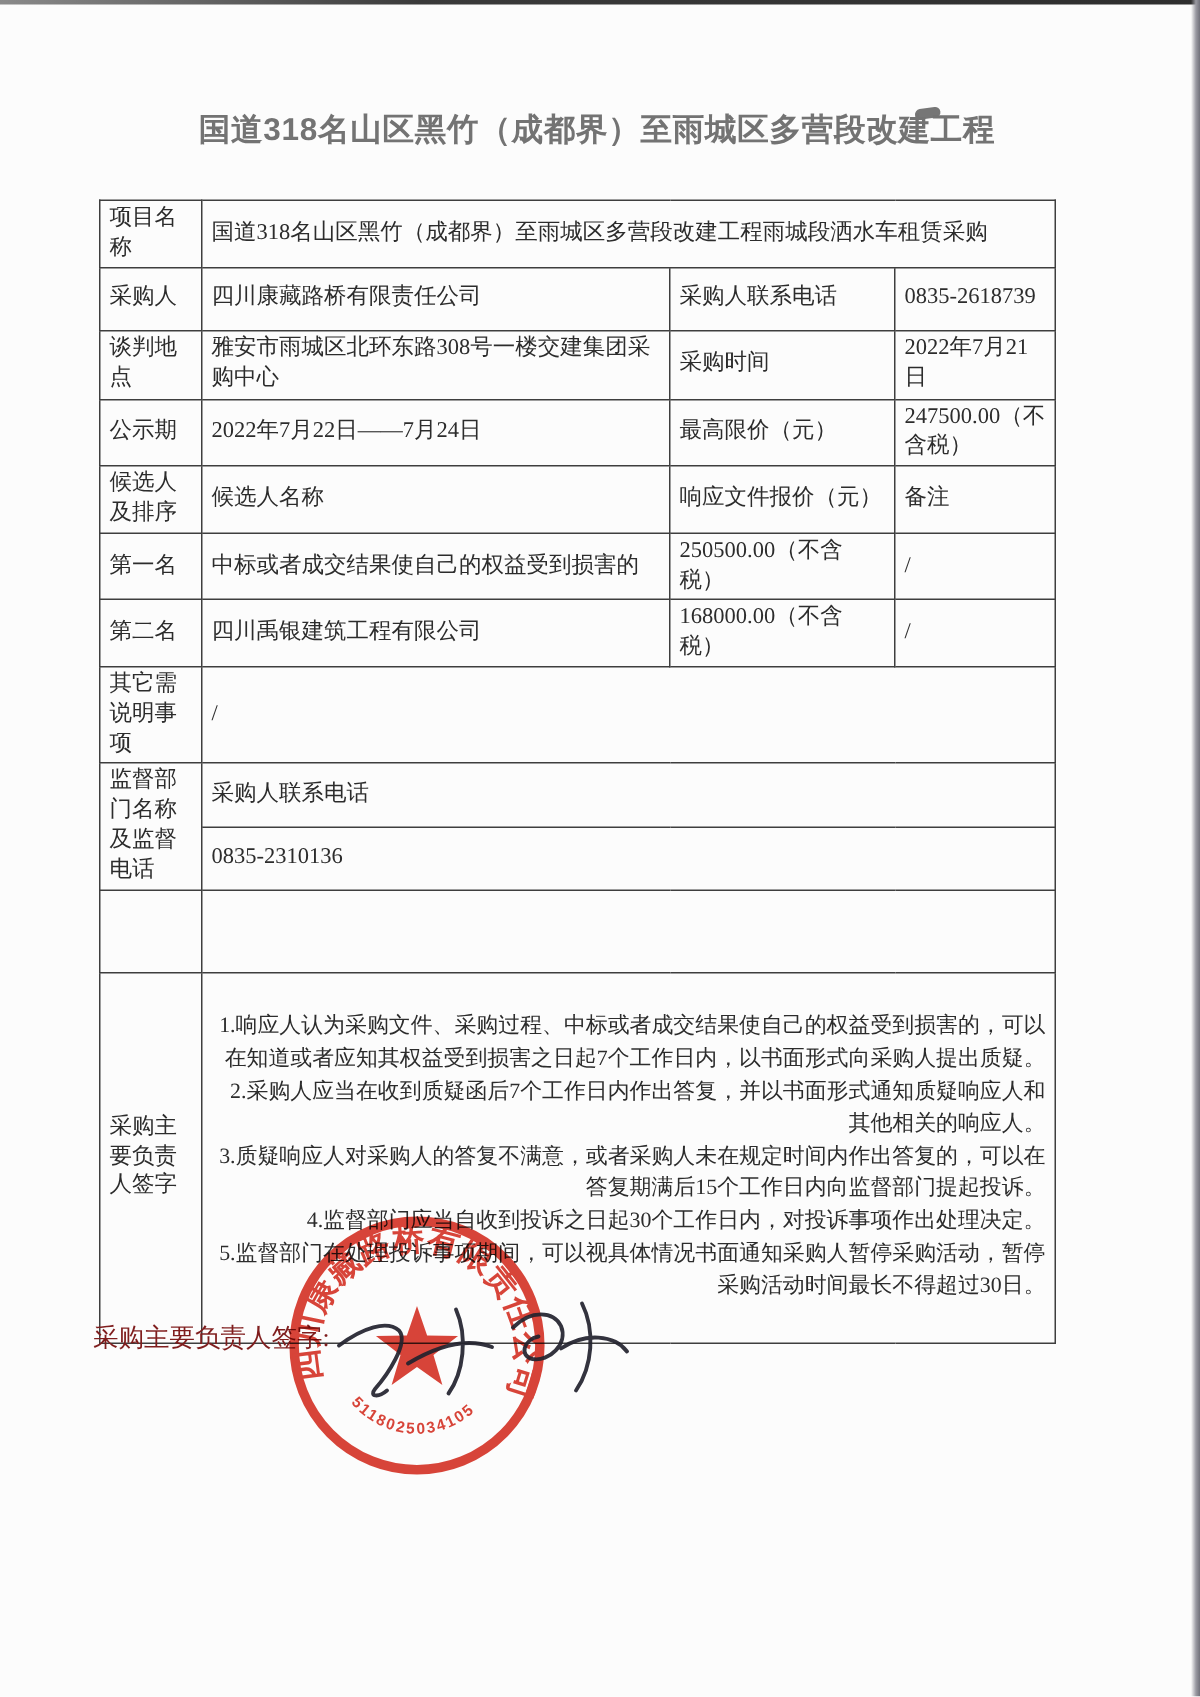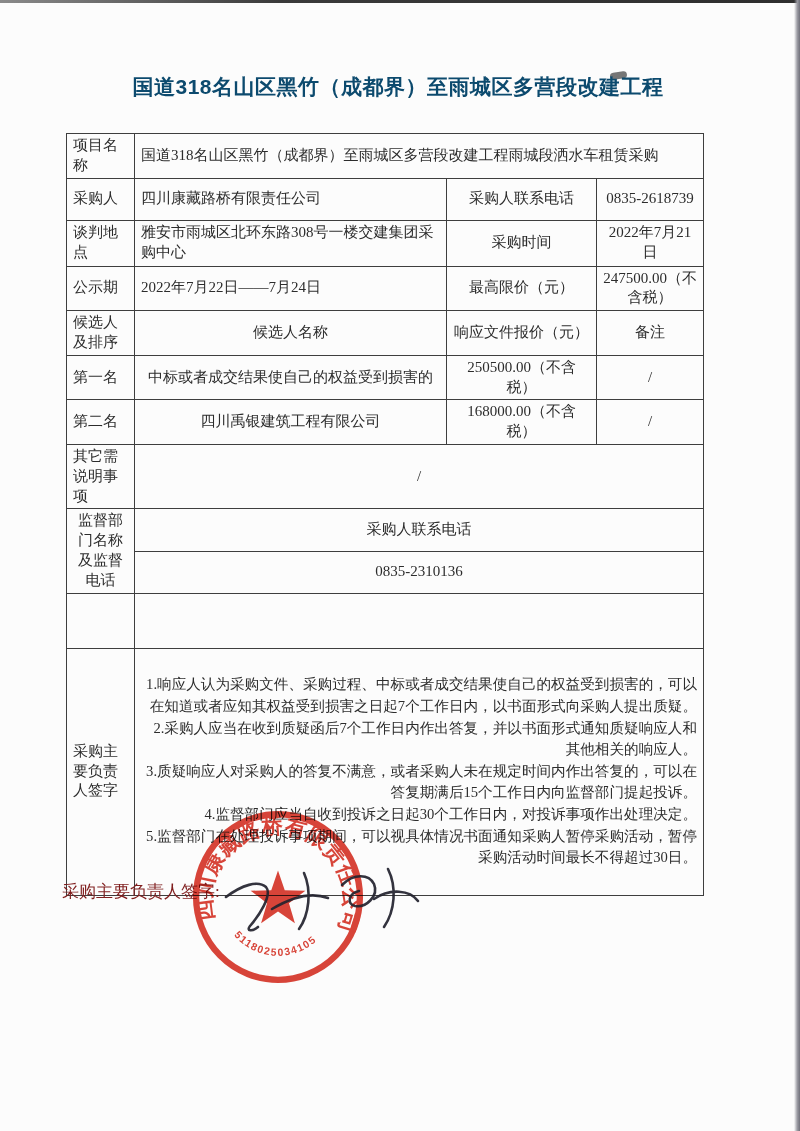--- a/index.html
+++ b/index.html
@@ -11,28 +11,28 @@
   
   .edge-top{position:absolute;left:0;top:0;width:800px;height:3px;
     background:linear-gradient(90deg,#8a8a8a 0%,#3a3a3a 35%,#2e2e2e 100%);}
   .edge-right{position:absolute;right:0;top:0;width:6px;height:1131px;
     background:linear-gradient(90deg,rgba(160,160,168,0) 0%,#9a9aa2 55%,#70707a 100%);}
   .artifact{position:absolute;left:610px;top:72px;width:17px;height:7px;
     background:#4a4a4a;border-radius:4px;transform:rotate(-8deg);opacity:.75;}
   
   .title{position:absolute;left:0;top:72px;width:796px;text-align:center;
     font-family:"Liberation Sans", sans-serif;font-weight:700;
-    font-size:21px;line-height:29px;color:#0c4a6e;letter-spacing:.5px;}
+    font-size:21px;line-height:29px;color:#737373;letter-spacing:.5px;}
   
   table.doc{position:absolute;left:66px;top:133px;width:637px;
     border-collapse:collapse;table-layout:fixed;font-size:15px;}
   table.doc td{border:1.7px solid #3e3e3e;padding:2px 6px;
     vertical-align:middle;line-height:1.32;overflow:hidden;}
   td.lbl{padding:2px 3px;}
-  .c{text-align:center;}
+  .c{}
   .l{text-align:left;}
   td.obj{vertical-align:top;padding:5px 8px 4px 9px;}
   .obj-item{font-size:14.6px;line-height:21.6px;text-align:right;}
   
   .sig-label{position:absolute;left:62px;top:880px;font-size:17px;color:#7f1d1d;}
   
   .stamp{position:absolute;left:188px;top:806px;width:180px;height:182px;
     mix-blend-mode:multiply;opacity:.93;}
   .ink{position:absolute;left:216px;top:853px;width:218px;height:98px;}
 </style>

